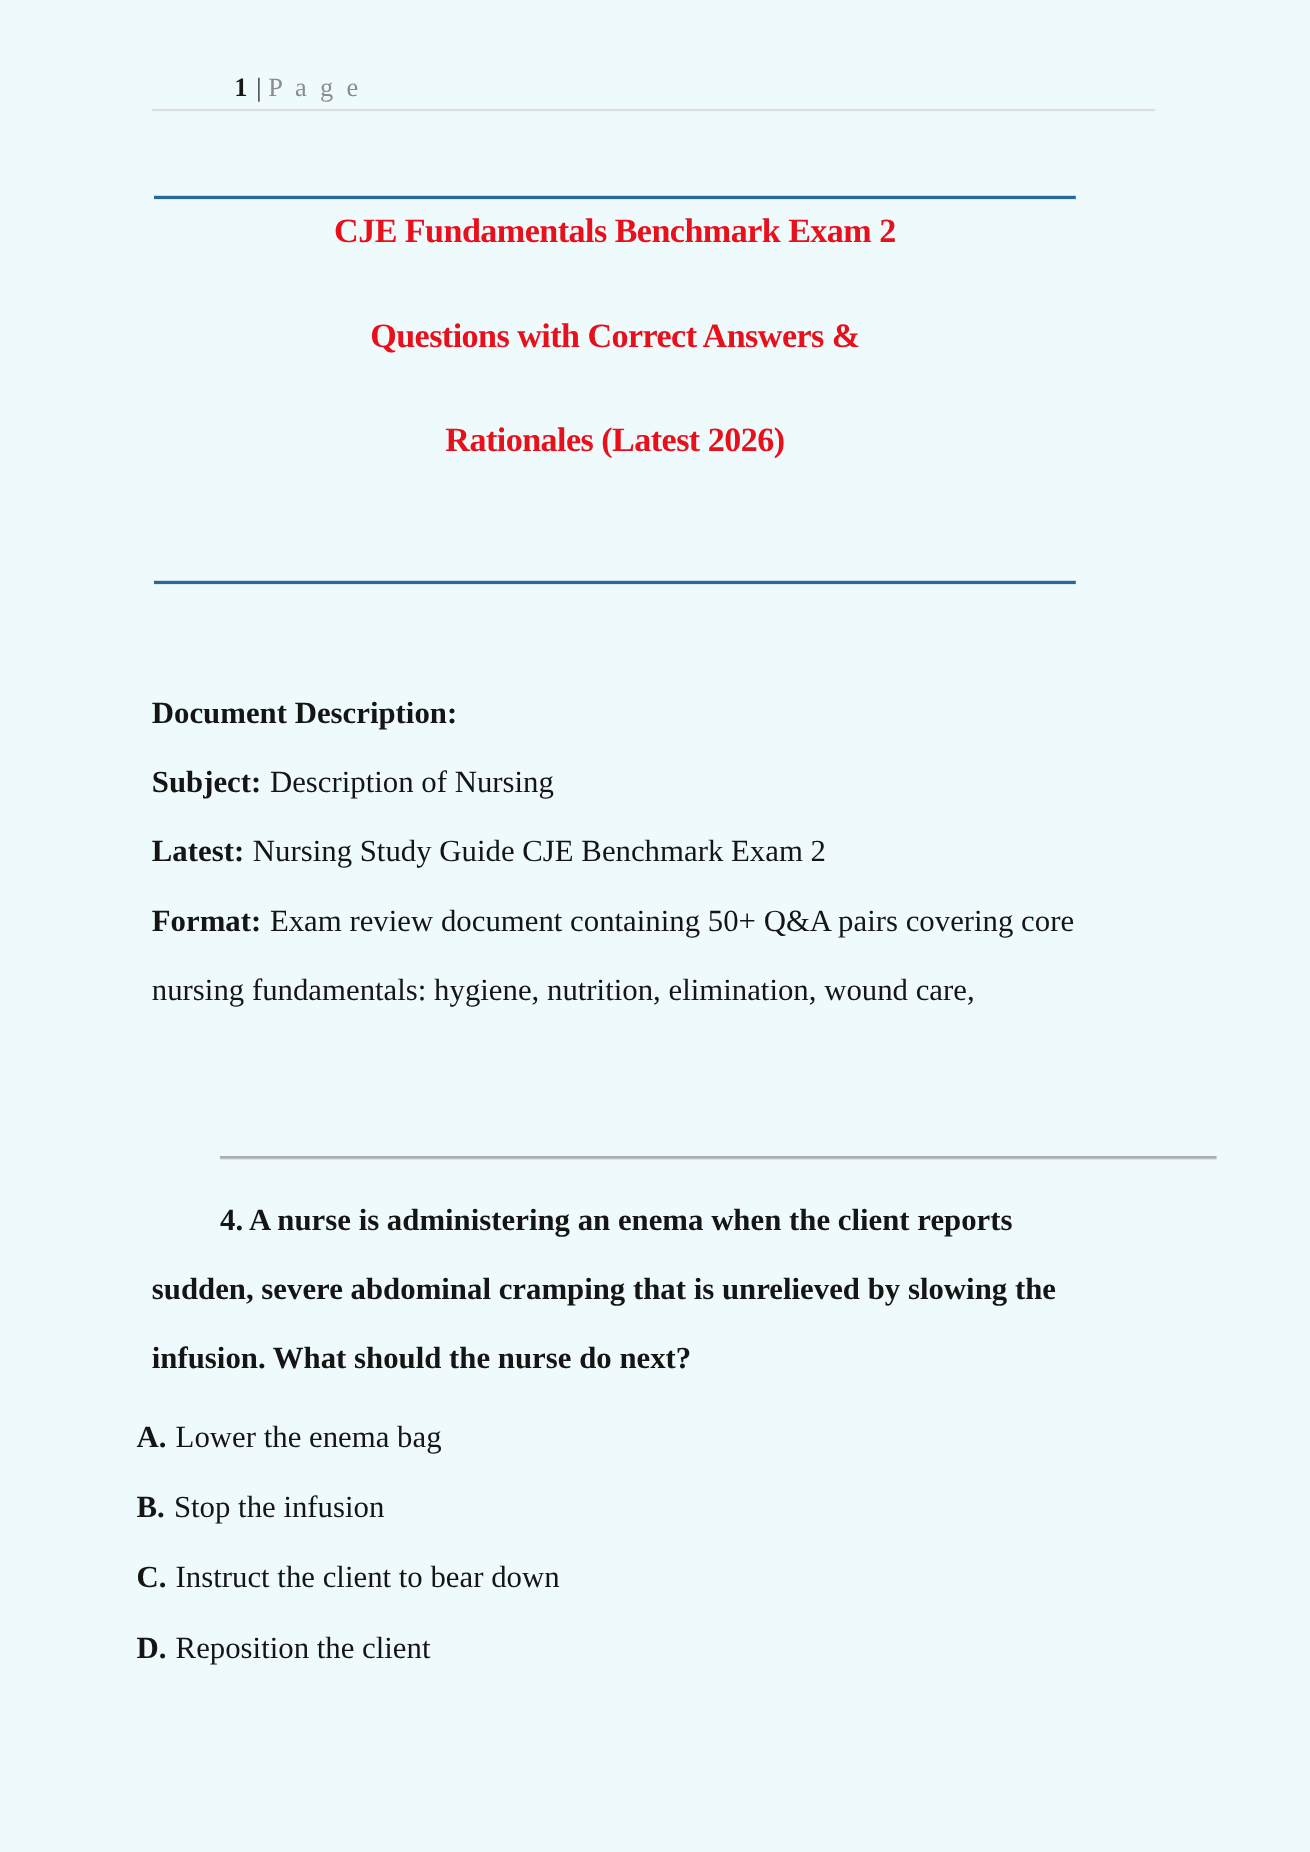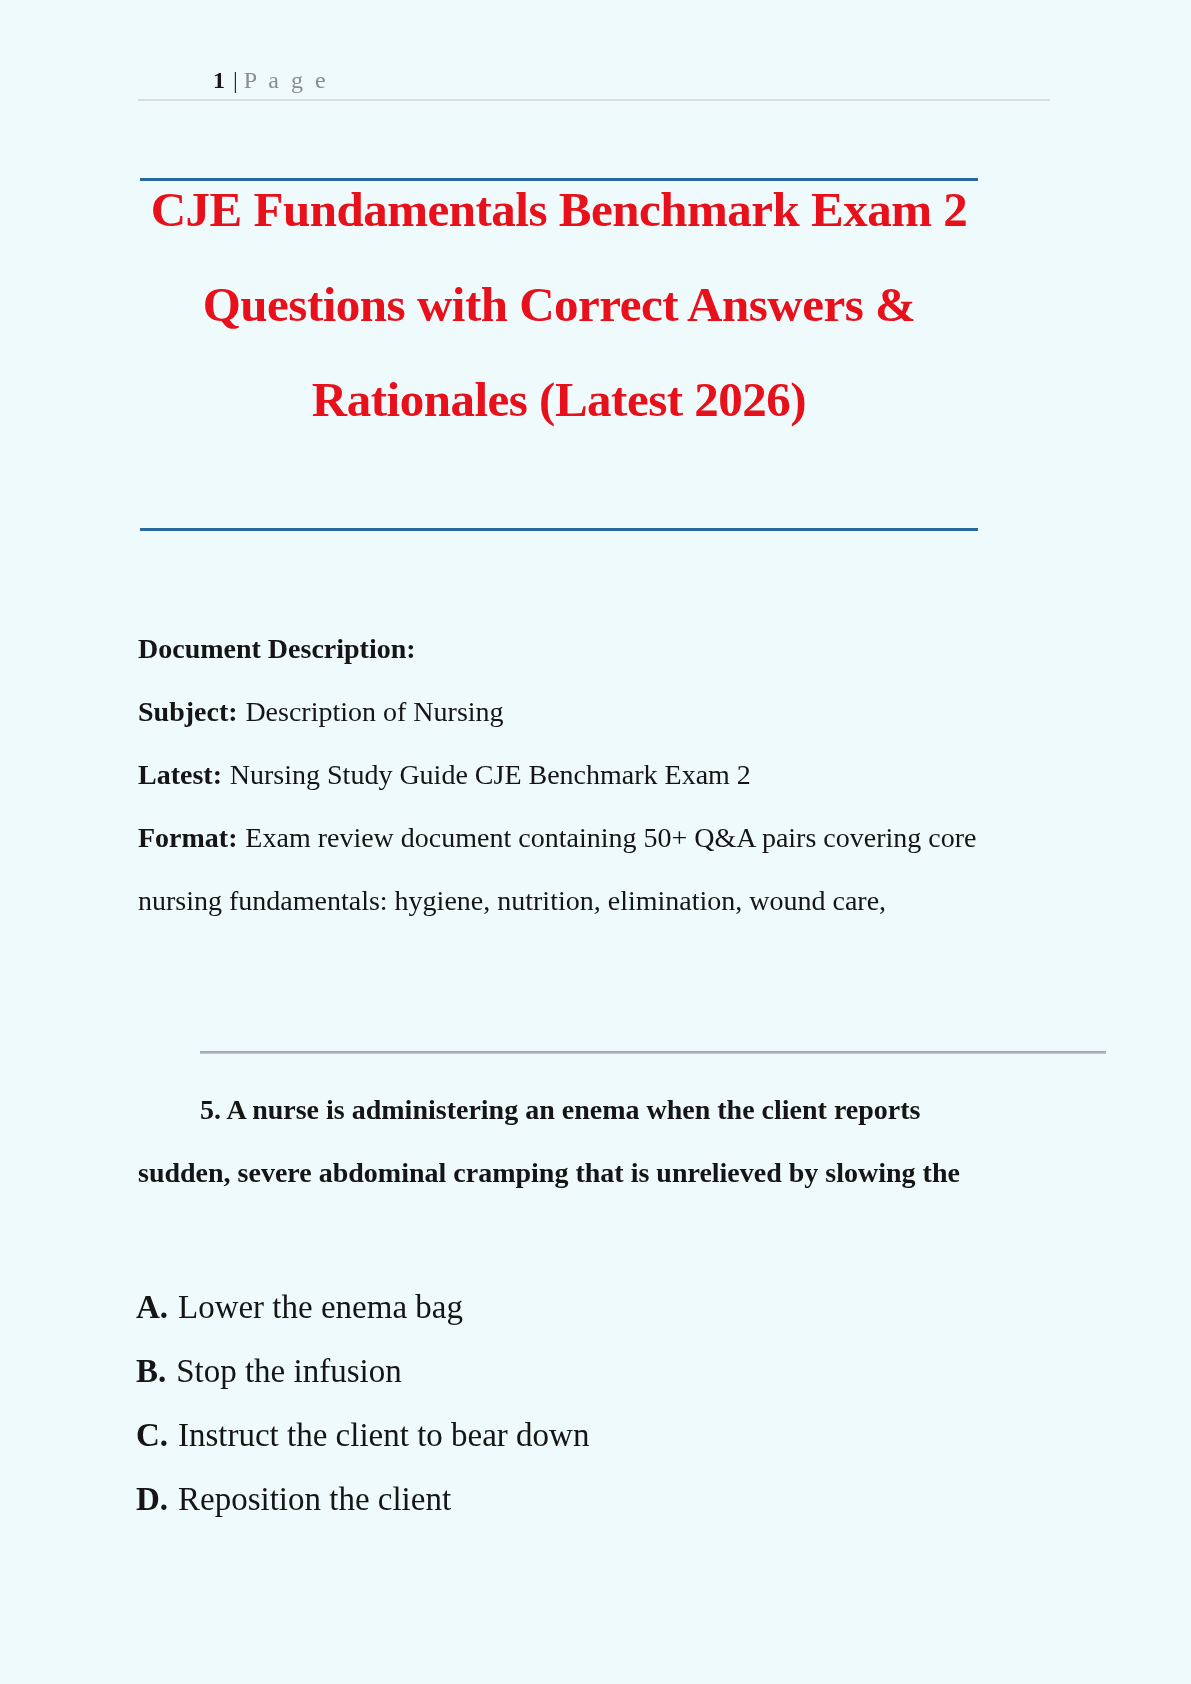--- a/index.html
+++ b/index.html
@@ -43,21 +43,21 @@
     background:var(--rule_blue);
   }
   .title-rule.top{top:178px;}
   .title-rule.bottom{top:528px;}
 
   
   .doc-title{
     position:absolute; left:140px; top:162px; width:838px;
     margin:0; text-align:center;
     color:var(--title_red);
-    font-size:49px; font-weight:bold;
+    font-size:31px; font-weight:bold;
     letter-spacing:-0.5px;
   }
   .doc-title .t-line{display:block; height:95px; line-height:95px; white-space:nowrap;}
 
   
   .description{
     position:absolute; left:138px; top:617px; width:945px;
     font-size:28px; line-height:63px;
   }
   .description p{margin:0; white-space:nowrap;}
@@ -73,22 +73,22 @@
   
   .question{
     position:absolute; left:138px; top:1078px; width:950px;
     font-size:28px; line-height:63px; font-weight:bold;
   }
   .question p{margin:0; white-space:nowrap;}
   .question p.first{text-indent:62px;}
 
   
   .options{
-    position:absolute; left:136px; top:1275px; width:950px;
-    font-size:33px; line-height:64px;
+    position:absolute; left:124px; top:1275px; width:950px;
+    font-size:28px; line-height:64px;
   }
   .options .opt{margin:0; white-space:nowrap;}
   .options .opt-letter{font-weight:bold; margin-right:0.3em;}
 </style>
 </head>
 <body>
 
 <div class="page">
 
   <div class="pg-header">
@@ -110,22 +110,23 @@
     <p class="heading">Document Description:</p>
     <p><span class="fld-label">Subject:</span><span>Description of Nursing</span></p>
     <p><span class="fld-label">Latest:</span><span>Nursing Study Guide CJE Benchmark Exam 2</span></p>
     <p><span class="fld-label">Format:</span><span>Exam review document containing 50+ Q&amp;A pairs covering core</span></p>
     <p>nursing fundamentals: hygiene, nutrition, elimination, wound care,</p>
   </div>
 
   <div class="section-divider"></div>
 
   <div class="question">
-    <p class="first">5. A nurse is administering an enema when the client reports</p>
+    <p class="first">4. A nurse is administering an enema when the client reports</p>
     <p>sudden, severe abdominal cramping that is unrelieved by slowing the</p>
+    <p>infusion. What should the nurse do next?</p>
   </div>
 
   <div class="options">
     <p class="opt"><span class="opt-letter">A.</span><span>Lower the enema bag</span></p>
     <p class="opt"><span class="opt-letter">B.</span><span>Stop the infusion</span></p>
     <p class="opt"><span class="opt-letter">C.</span><span>Instruct the client to bear down</span></p>
     <p class="opt"><span class="opt-letter">D.</span><span>Reposition the client</span></p>
   </div>
 
 </div>

